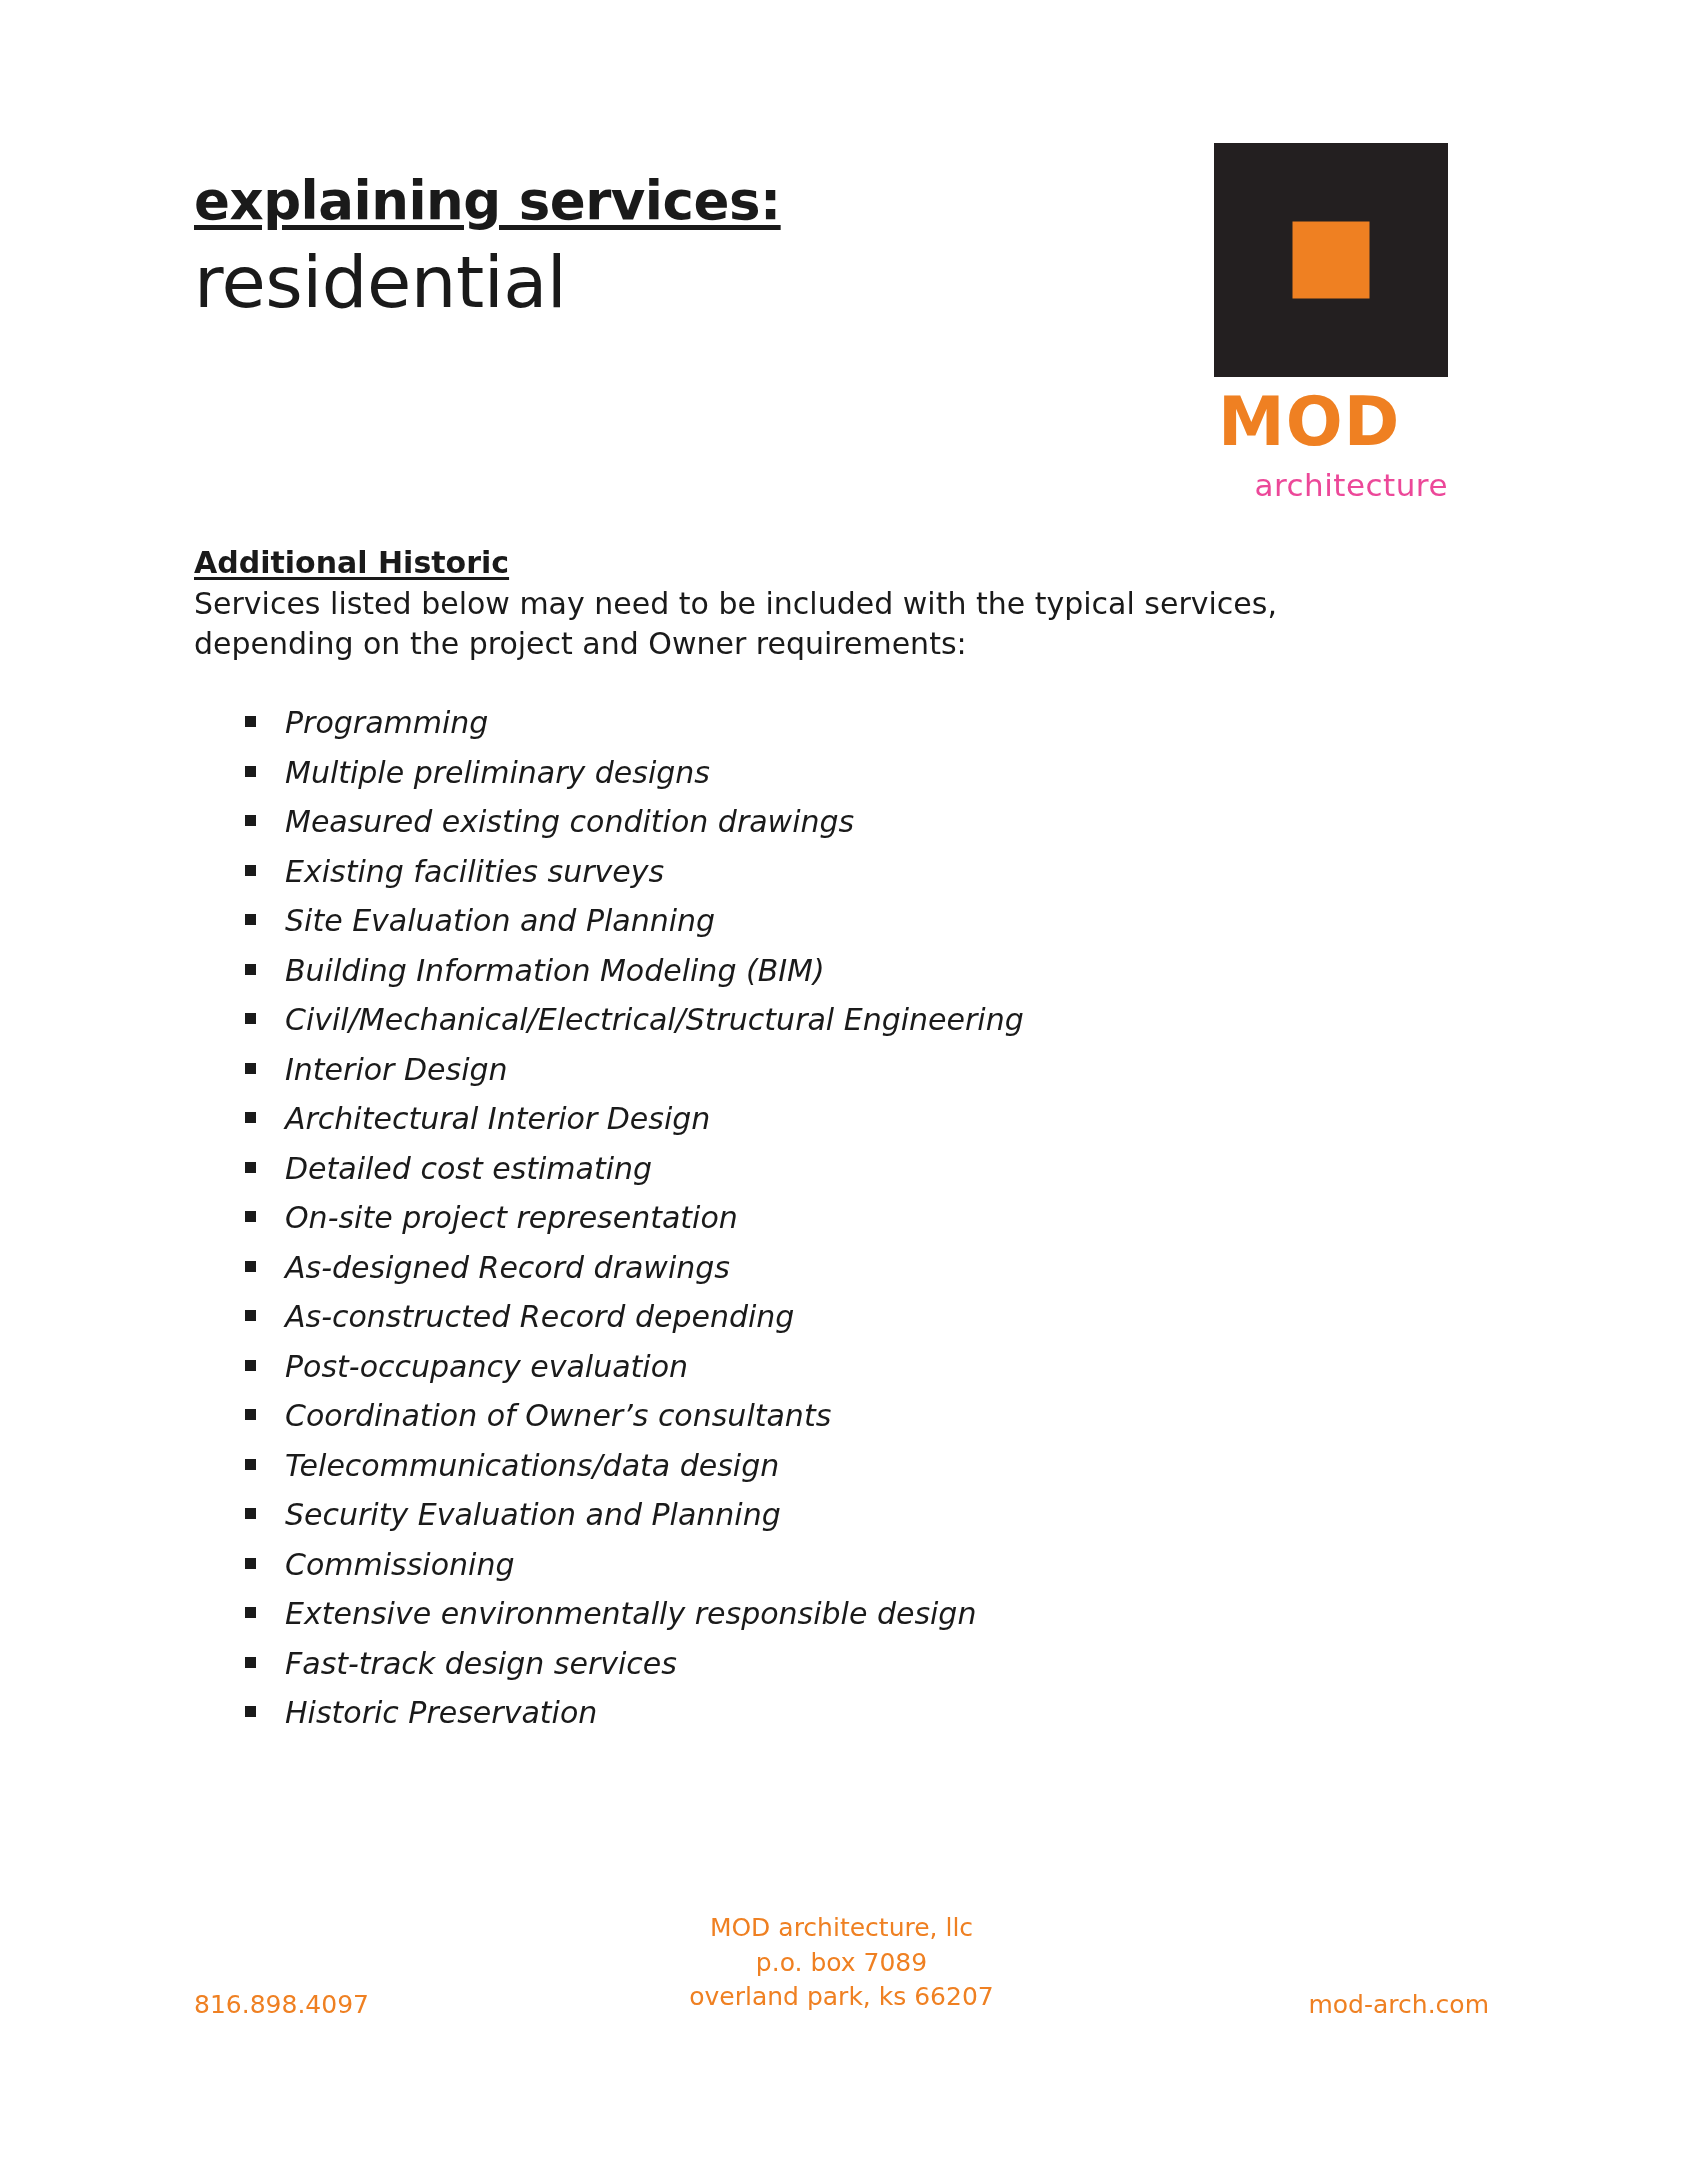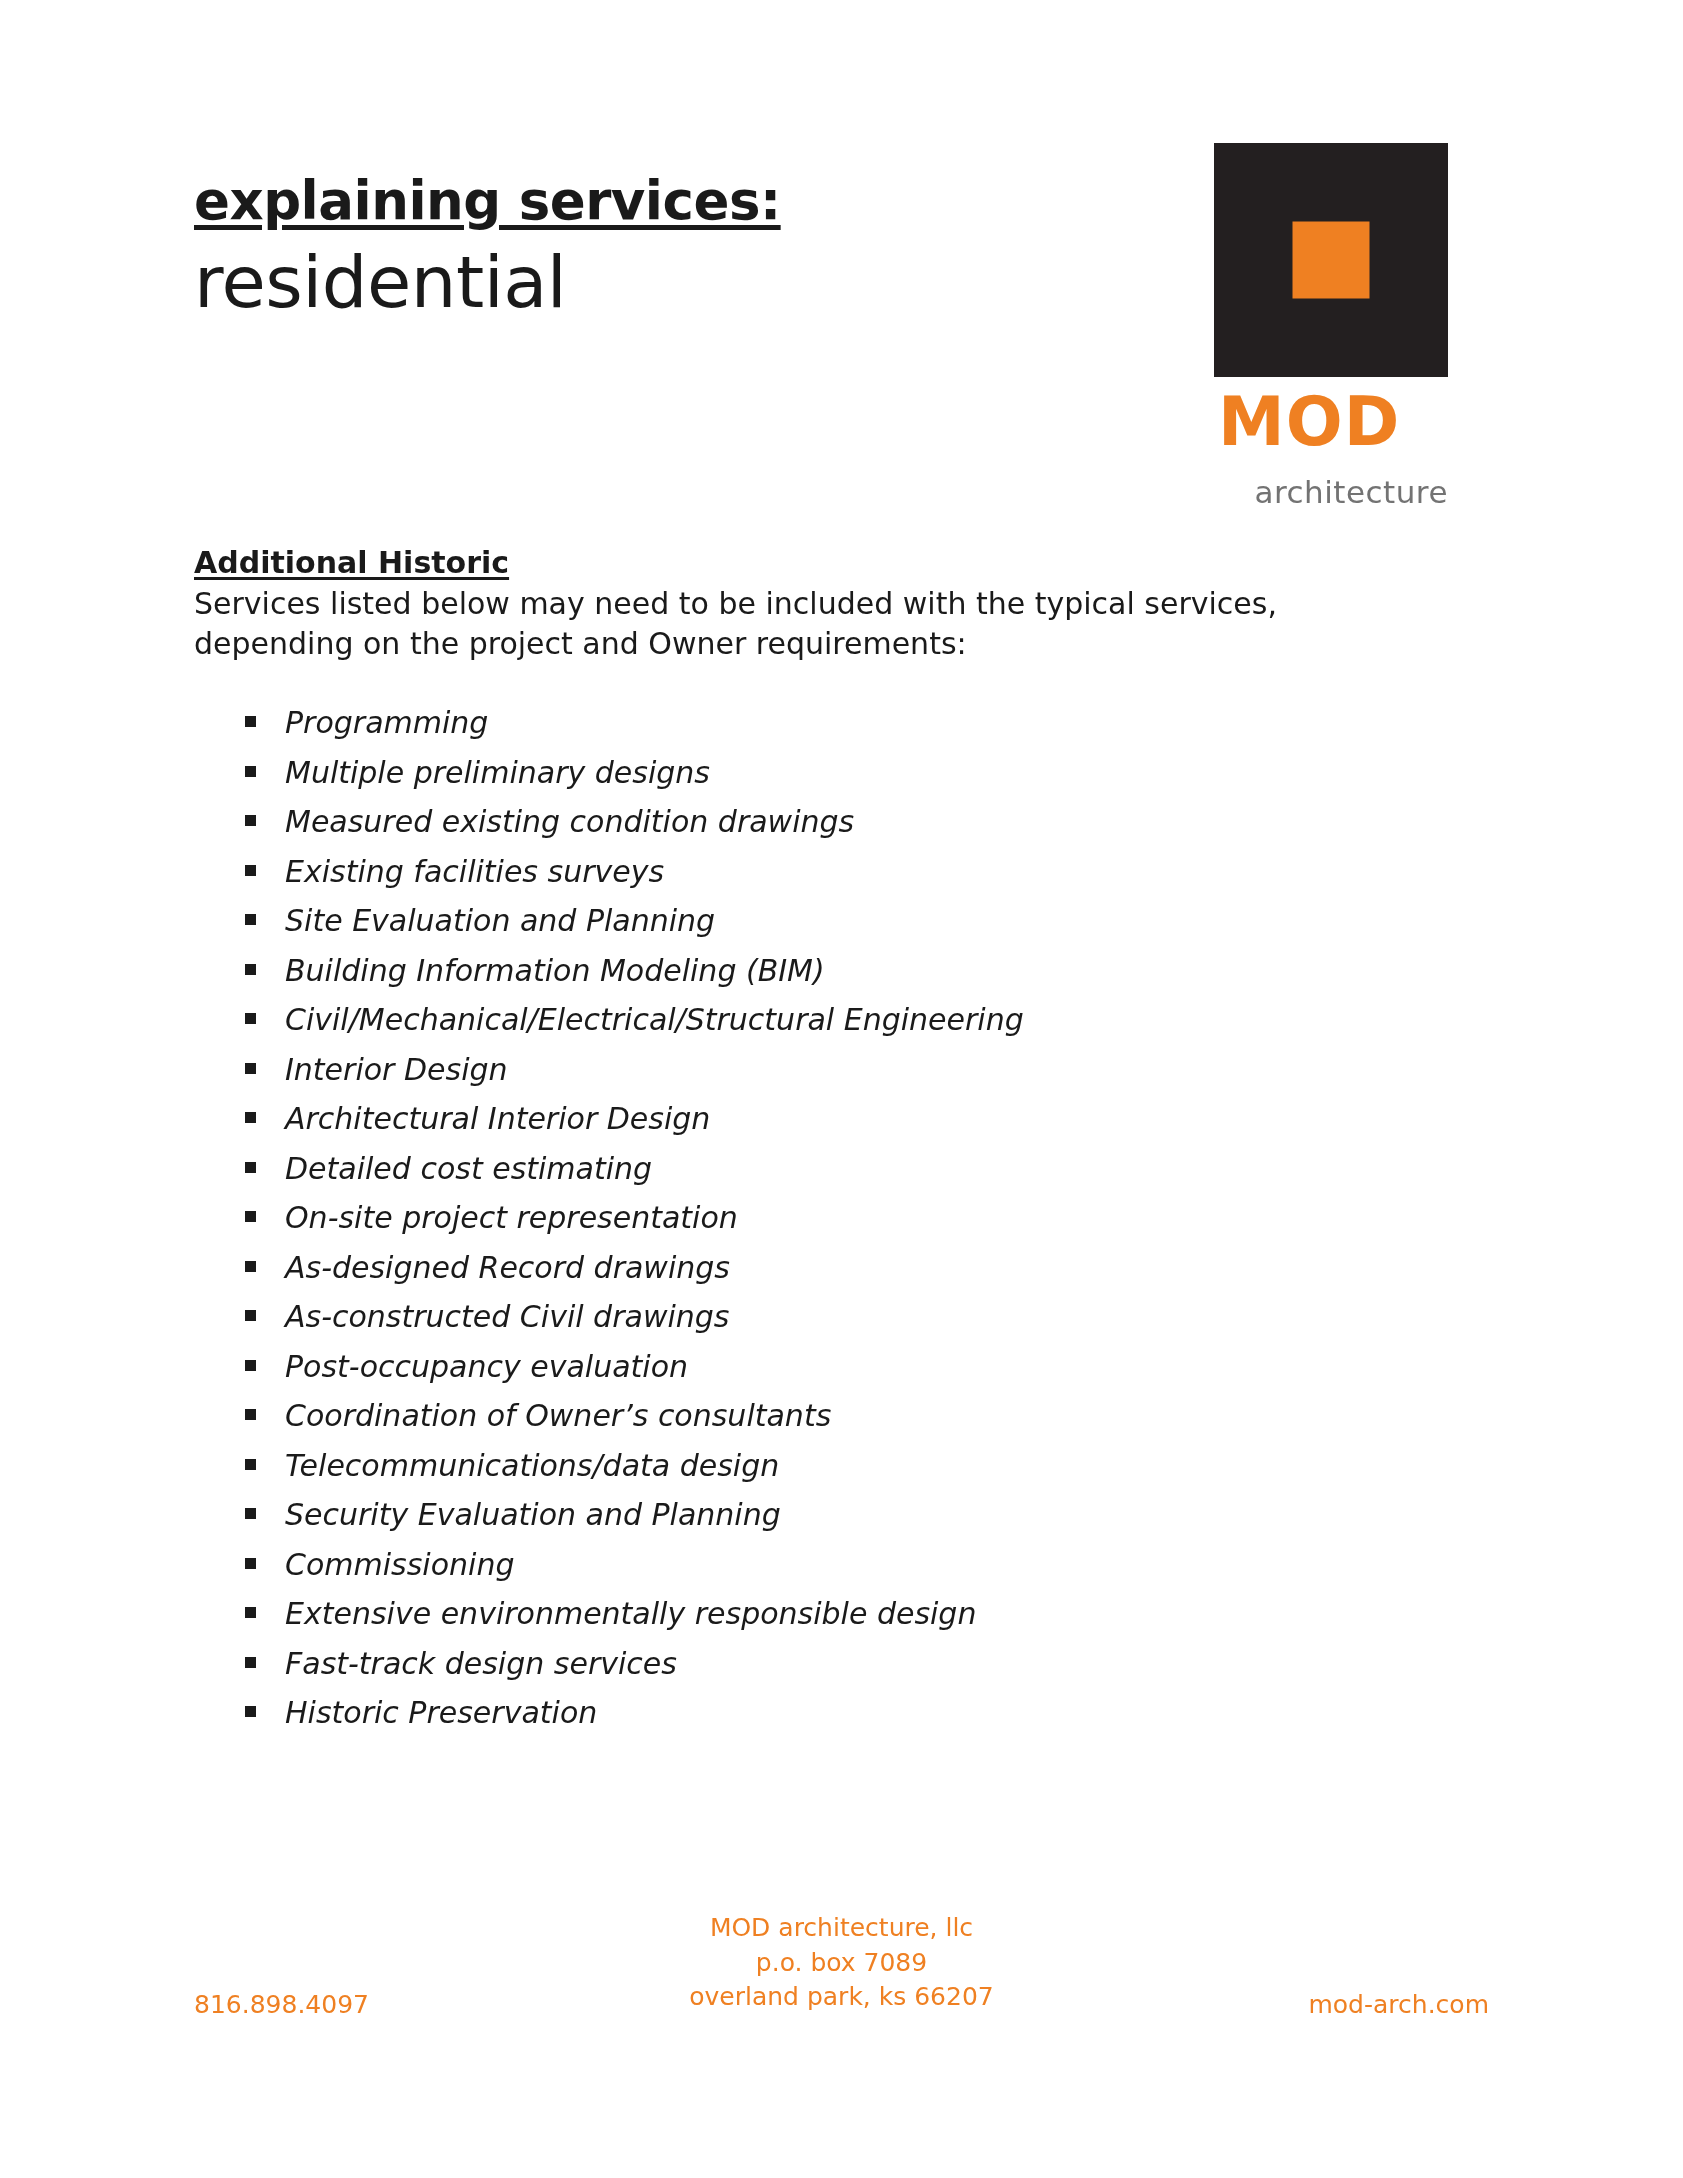--- a/index.html
+++ b/index.html
@@ -83,27 +83,27 @@
     margin-top: 14px;
     color: #ef8022;
     font-size: 67px;
     font-weight: 700;
     letter-spacing: 1px;
     line-height: 0.95;
     text-align: left;
     padding-left: 4px;
   }
   .logo-sub {
-    color: #737373;
+    color: #ec4899;
     font-size: 31px;
     font-weight: 400;
     letter-spacing: 0.5px;
     text-align: right;
     width: 234px;
-    margin-top: 19px;
+    margin-top: 12px;
   }
 
   
   .content {
     position: absolute;
     left: 194px;
     top: 545px;
     width: 1287px;
   }
 
@@ -200,21 +200,21 @@
       <li><span class="bullet"></span><span>Measured existing condition drawings</span></li>
       <li><span class="bullet"></span><span>Existing facilities surveys</span></li>
       <li><span class="bullet"></span><span>Site Evaluation and Planning</span></li>
       <li><span class="bullet"></span><span>Building Information Modeling (BIM)</span></li>
       <li><span class="bullet"></span><span>Civil/Mechanical/Electrical/Structural Engineering</span></li>
       <li><span class="bullet"></span><span>Interior Design</span></li>
       <li><span class="bullet"></span><span>Architectural Interior Design</span></li>
       <li><span class="bullet"></span><span>Detailed cost estimating</span></li>
       <li><span class="bullet"></span><span>On-site project representation</span></li>
       <li><span class="bullet"></span><span>As-designed Record drawings</span></li>
-      <li><span class="bullet"></span><span>As-constructed Civil drawings</span></li>
+      <li><span class="bullet"></span><span>As-constructed Record depending</span></li>
       <li><span class="bullet"></span><span>Post-occupancy evaluation</span></li>
       <li><span class="bullet"></span><span>Coordination of Owner’s consultants</span></li>
       <li><span class="bullet"></span><span>Telecommunications/data design</span></li>
       <li><span class="bullet"></span><span>Security Evaluation and Planning</span></li>
       <li><span class="bullet"></span><span>Commissioning</span></li>
       <li><span class="bullet"></span><span>Extensive environmentally responsible design</span></li>
       <li><span class="bullet"></span><span>Fast-track design services</span></li>
       <li><span class="bullet"></span><span>Historic Preservation</span></li>
     </ul>
   </div>

